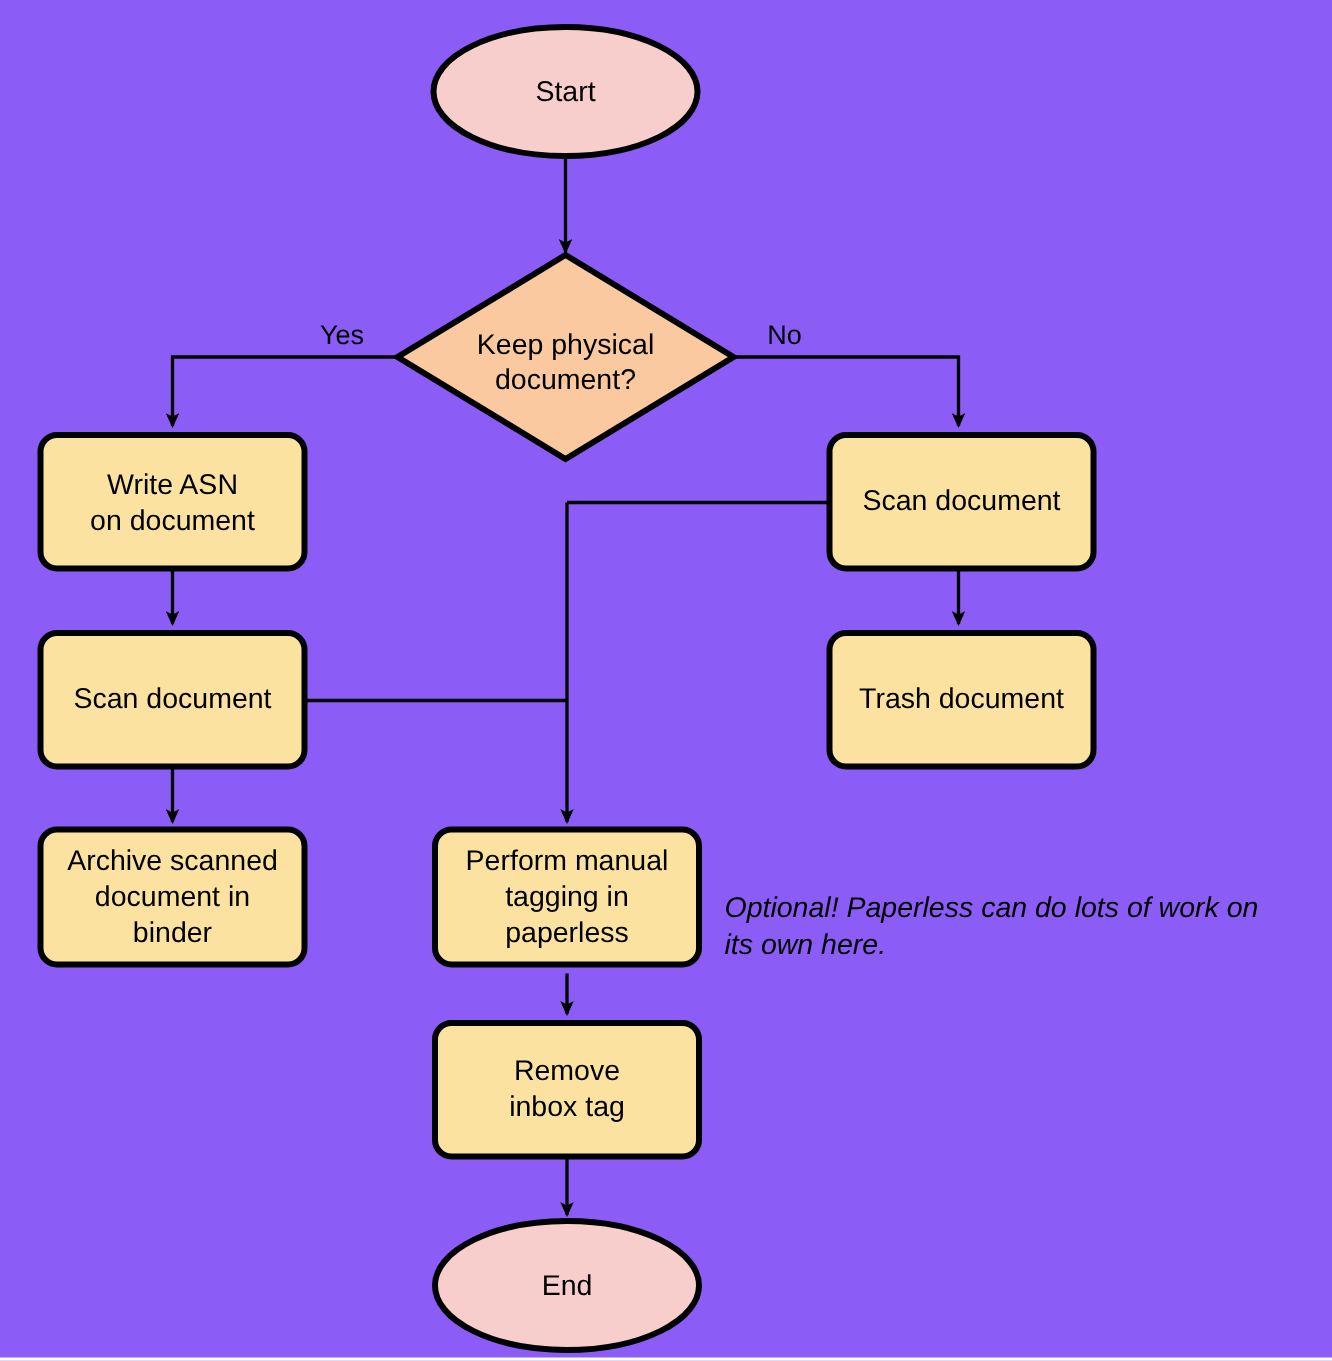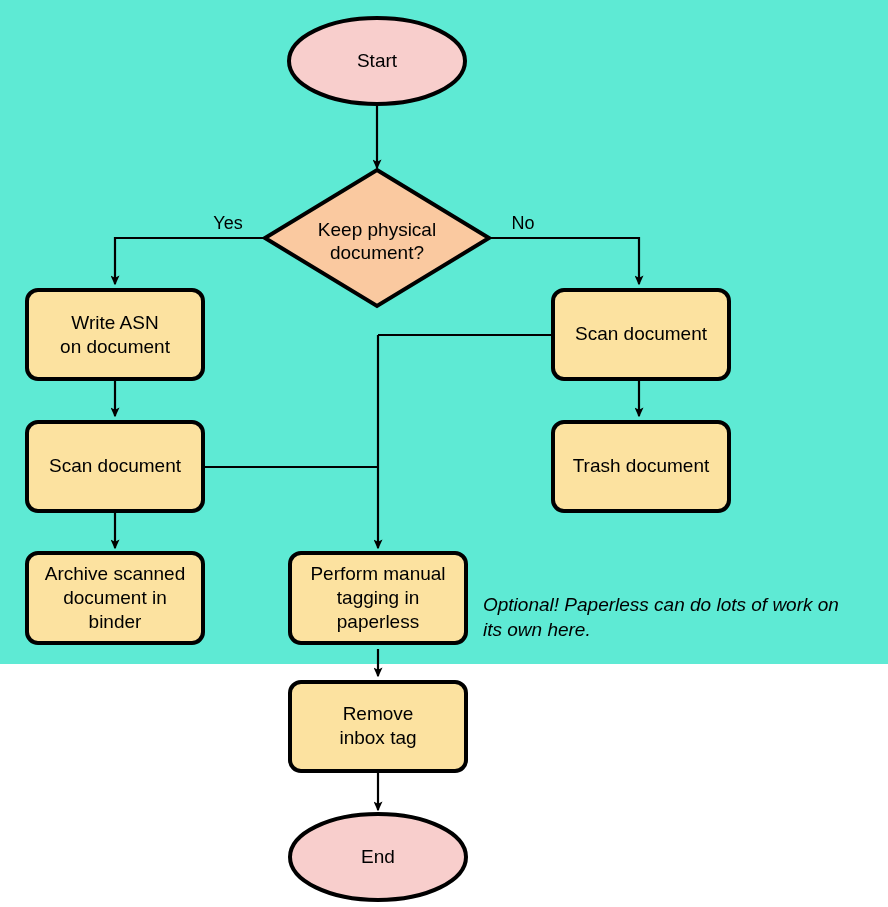--- a/index.html
+++ b/index.html
@@ -9,22 +9,22 @@
   }
   body {
     width: 888px;
     height: 907px;
     font-family: "Liberation Sans", sans-serif;
     overflow: hidden;
   }
   #flowchart-root {
     position: relative;
     width: 888px;
-    height: 664px;
-    background: #5eead4;
+    height: 905px;
+    background: #8b5cf6;
     text-align: right;
   }
   svg#flow-svg {
     display: block;
     width: 888px;
     height: 907px;
   }
   .node-shape {
     stroke: #000000;
     stroke-width: 4;

